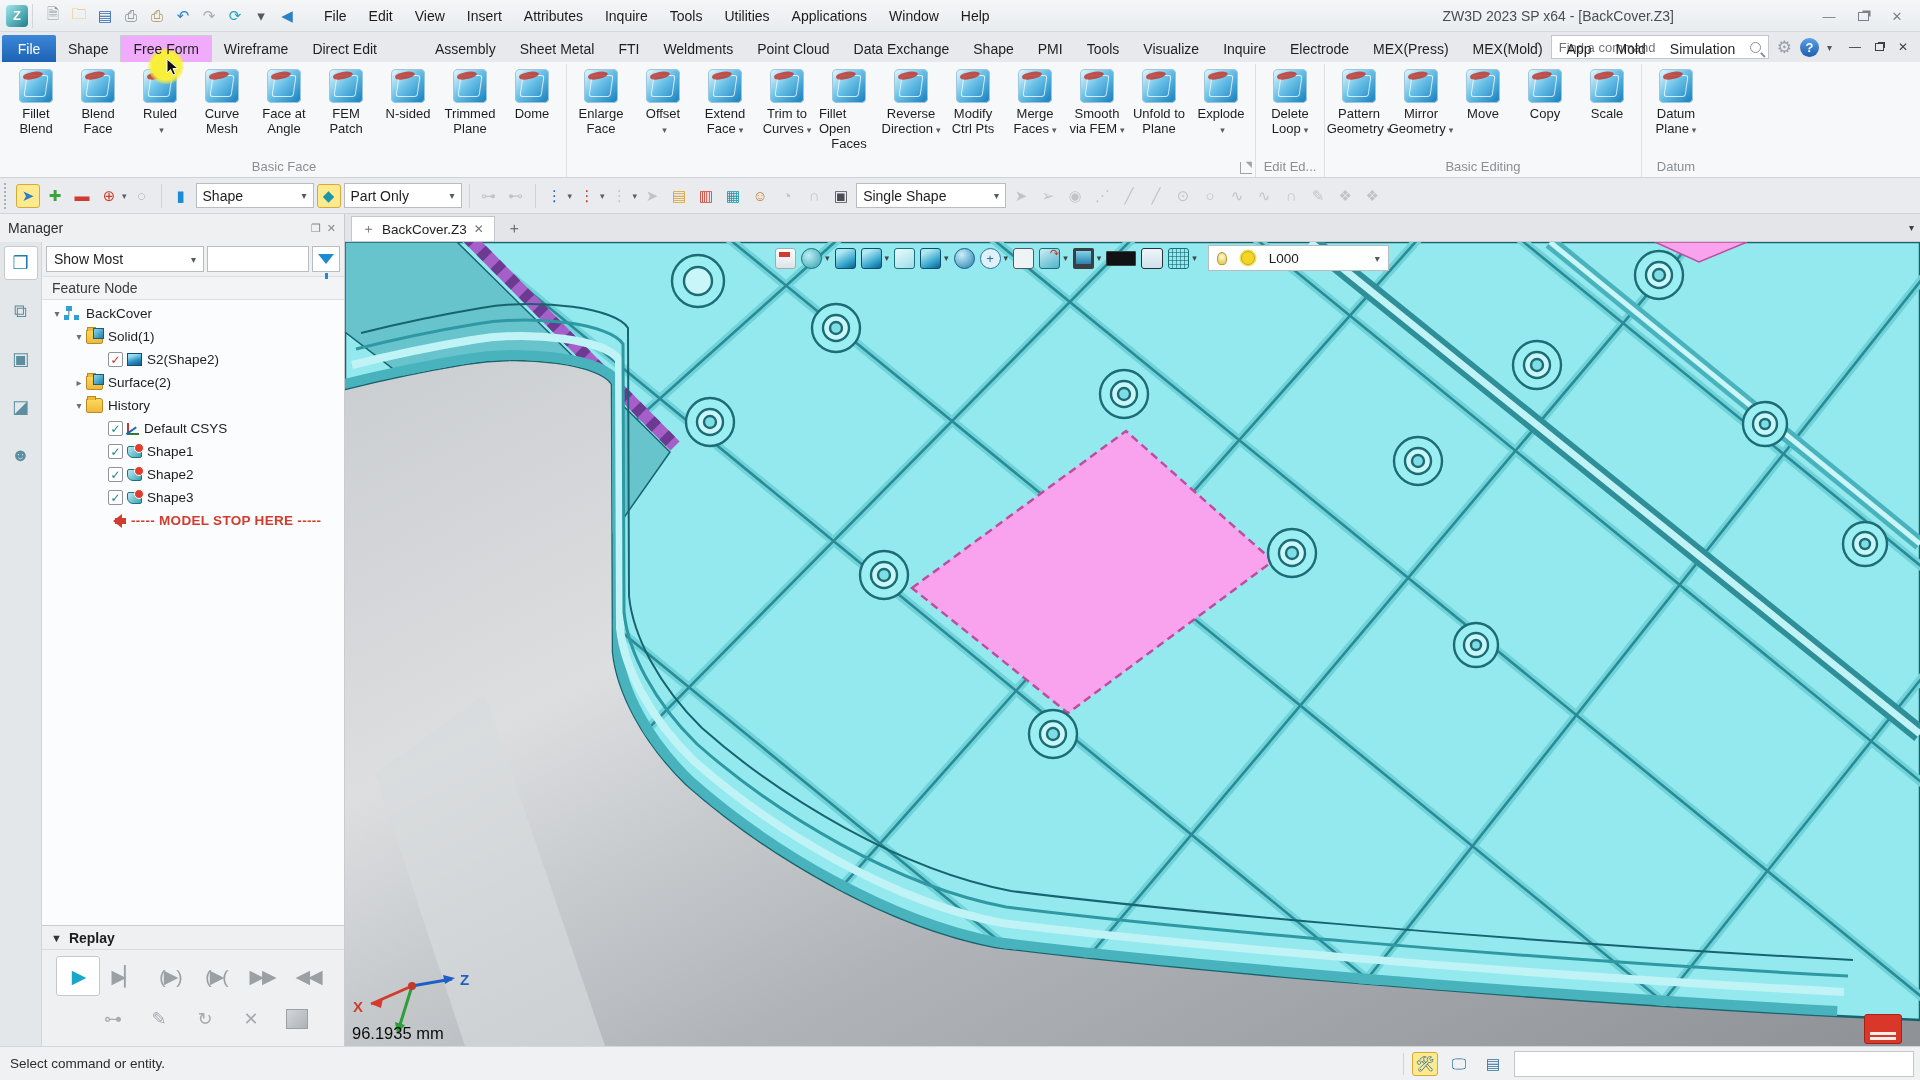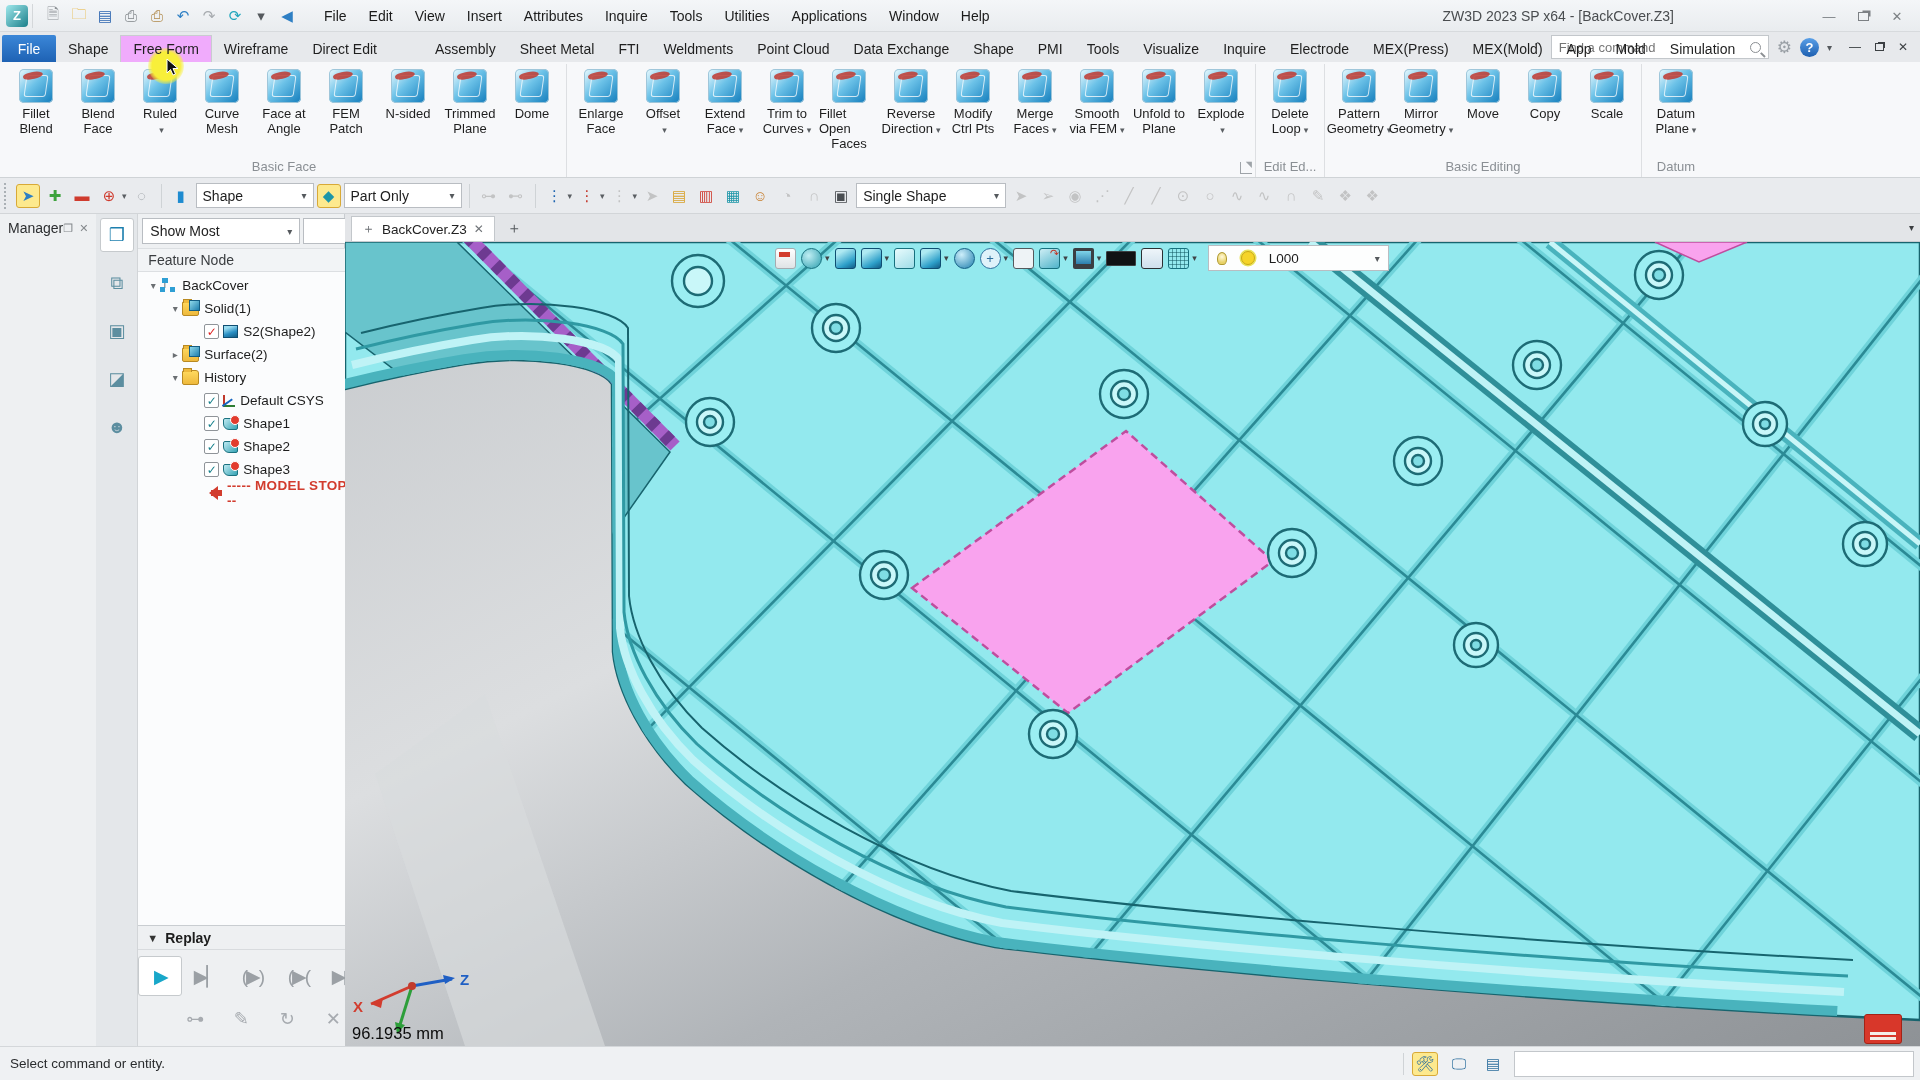--- a/index.html
+++ b/index.html
@@ -79,21 +79,21 @@
     font-size:15px; border-radius:3px; position:relative; }
   .t2icon.hl { background:#fde98e; border:1px solid #d8a937; }
   .t2icon.grey { color:#b3b7bb !important; filter:grayscale(1); opacity:.75; }
   .t2dd { font-size:9px; color:#5a5e62; margin-left:-2px; }
   .t2select { height:25px; background:#fff; border:1px solid #b9bdc2; display:flex; align-items:center;
     padding:0 6px; font-size:14px; gap:20px; color:#1d1d1d; }
   .t2select .car { font-size:10px; color:#55595d; margin-left:auto; }
 
   
   .main { display:flex; height:832px; }
-  .manager { width:345px; background:#eef0f2; border-right:1px solid #c8ccd0; display:flex; flex-direction:row; }
+  .manager { width:345px; background:#eef0f2; border-right:1px solid #c8ccd0; display:flex; flex-direction:column; }
   .mgr-head { height:28px; display:flex; align-items:center; padding:0 8px; color:#2c2e30; font-size:14px; }
   .mgr-head .mh-btns { margin-left:auto; display:flex; gap:6px; color:#85898d; font-size:11px; }
   .mgr-body { flex:1; display:flex; min-height:0; }
   .mgr-strip { width:42px; background:#e4e7ea; border-right:1px solid #d2d5d8; display:flex;
     flex-direction:column; align-items:center; padding-top:4px; gap:14px; }
   .strip-ic { width:34px; height:34px; display:flex; align-items:center; justify-content:center;
     font-size:18px; border-radius:3px; }
   .strip-ic.active { background:#fff; border:1px solid #c6cacd; }
   .mgr-content { flex:1; display:flex; flex-direction:column; min-width:0; }
   .mgr-controls { display:flex; gap:3px; padding:4px 4px 4px 4px; }

